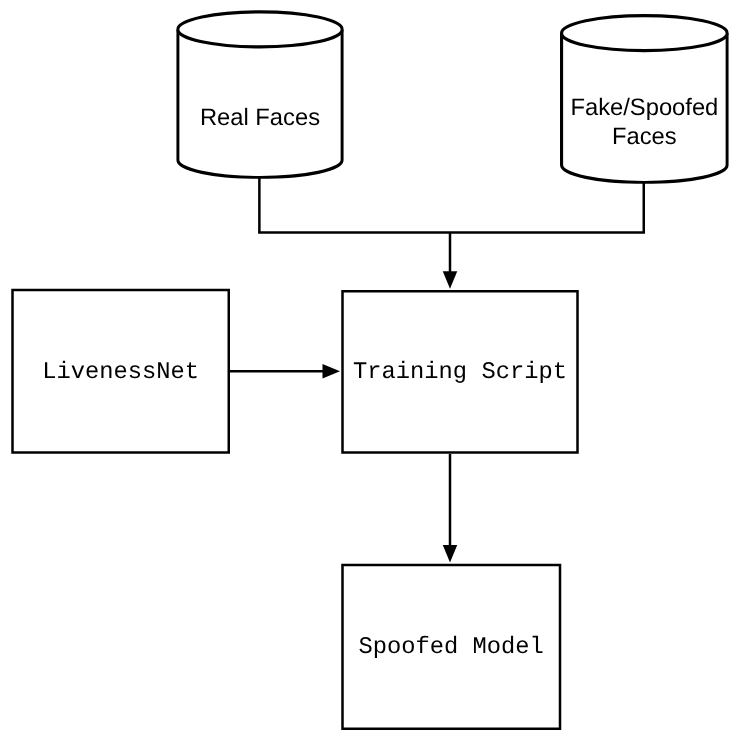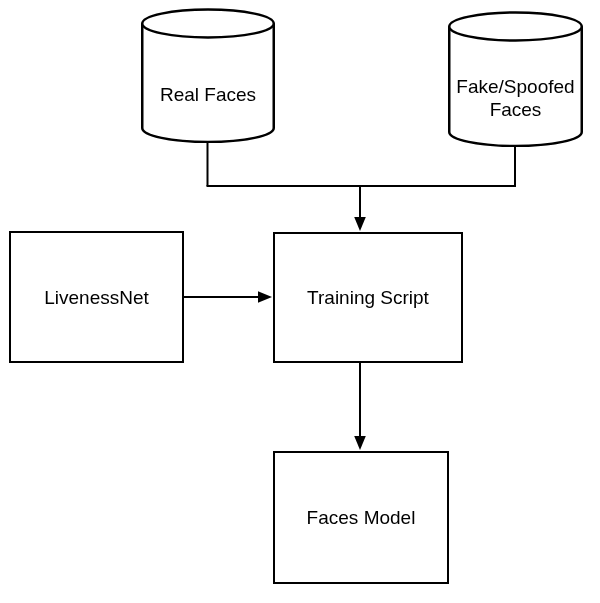--- a/index.html
+++ b/index.html
@@ -25,20 +25,21 @@
     position: absolute;
     z-index: 1;
     box-sizing: border-box;
   }
   .node.rect {
     border: 2px solid #000000;
     background: #ffffff;
     display: flex;
     align-items: center;
     justify-content: center;
+    font-family: Liberation Mono, monospace;
   }
   .node.cyl {
     background: transparent;
   }
   .node.cyl svg {
     position: absolute;
     left: 0;
     top: 0;
   }
   .label {
@@ -104,16 +105,16 @@
 
   <div class="node rect" style="left:9px; top:231px; width:175px; height:132px;">
     <span class="label">LivenessNet</span>
   </div>
 
   <div class="node rect" style="left:273px; top:232px; width:190px; height:131px;">
     <span class="label">Training Script</span>
   </div>
 
   <div class="node rect" style="left:273px; top:451px; width:176px; height:133px;">
-    <span class="label">Faces Model</span>
+    <span class="label">Spoofed Model</span>
   </div>
 
 </div>
 
 </body></html>

